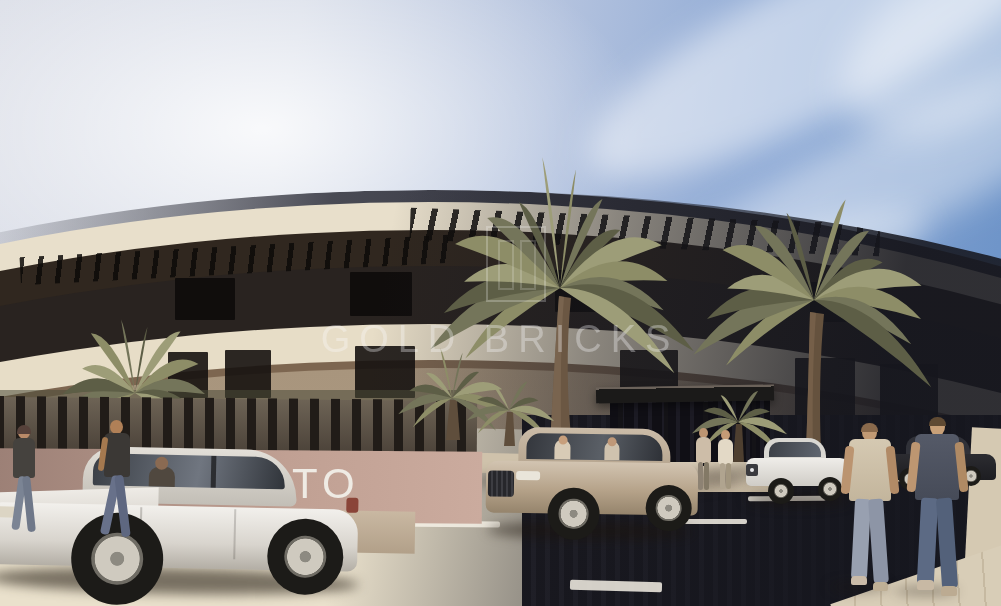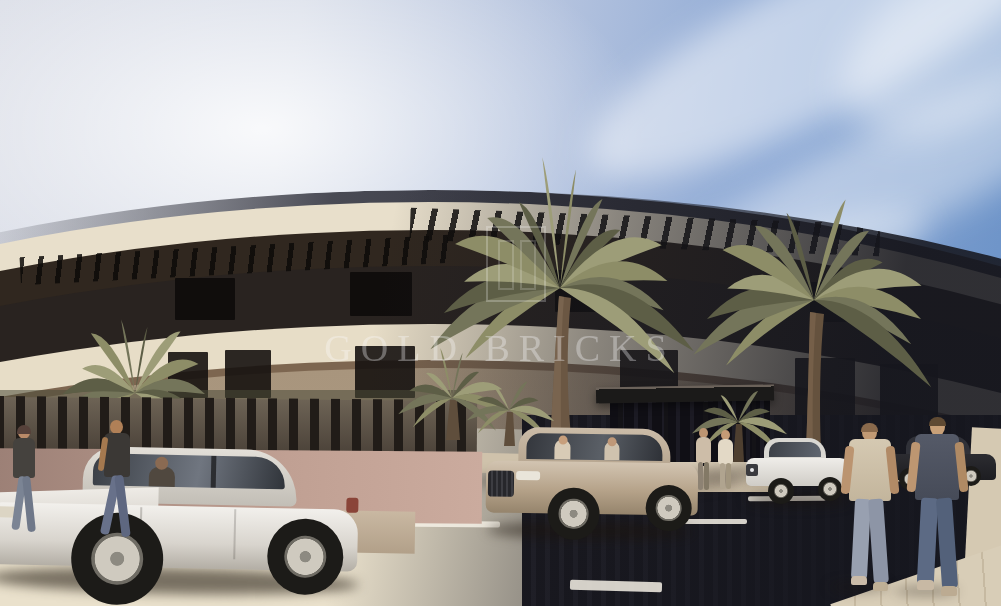--- a/index.html
+++ b/index.html
@@ -133,20 +133,22 @@
         <path d="M28,430 Q50.327096669873185,429.4863986054179 68.59472121795125,460.20126425449035 Q48.29736060897562,442.5716350958345 28,430 Z" fill="#8d8d67"></path>
       </g>
   </svg>
 
   <div class="a" style="left:-5px;top:399px;width:482px;height:56px;
     background:linear-gradient(to bottom,#6d6355,#4a4138);transform:rotate(.5deg);"></div>
   <div class="a" style="left:-5px;top:398px;width:482px;height:58px;
     background:repeating-linear-gradient(90deg,#211c18 0 9px, rgba(0,0,0,0) 9px 21px);transform:rotate(.5deg);"></div>
   <div class="a" style="left:-5px;top:450px;width:487px;height:72px;
     background:linear-gradient(to right,#9c8076,#c0a093 60%,#cbab9e);transform:rotate(.4deg);"></div>
+  <div class="a" style="left:292px;top:460px;
+    font-size:42px;font-weight:400;letter-spacing:5px;color:#f2efe9;opacity:.95;"><span>TO</span></div>
   <div class="a" style="left:-5px;top:508px;width:420px;height:42px;
     background:linear-gradient(to bottom,#c9b8a2,#b2a089);transform:rotate(1deg);"></div>
 
   <svg id="palms-front" class="a" style="left:0;top:0;" width="1001" height="606" viewBox="0 0 1001 606">
     <path d="M550,446 C553,390 556,335 559,296 L571,298 C566,345 567,400 572,446 Z" fill="#6b5743"></path>
     <path d="M550,446 C553,390 556,335 559,296 L564,297 C560,345 561,400 561,446 Z" fill="#7d6852" opacity=".8"></path>
     <path d="M806,452 C808,400 809,350 810,312 L824,314 C820,355 819,405 821,452 Z" fill="#65523e"></path>
     <path d="M806,452 C808,400 809,350 810,312 L816,313 C813,355 812,405 813,452 Z" fill="#79634c" opacity=".8"></path>
     <path d="M446,440 L450,400 L457,400 L460,440 Z" fill="#5f4e3c"></path>
     <path d="M504,446 L507,412 L513,412 L515,446 Z" fill="#5f4e3c"></path>
@@ -335,16 +337,16 @@
     <div class="shoe" style="left:7px;top:162px;width:17px;height:10px;background:#c8b9a4;"></div>
     <div class="shoe" style="left:31px;top:168px;width:16px;height:10px;background:#bcab92;"></div>
   </div>
 
   <div class="a" style="left:0;top:0;width:1001px;height:606px;pointer-events:none;">
     <div class="a" style="left:486px;top:226px;width:56px;height:72px;
       border:2px solid rgba(255,255,255,.24);">
       <div class="a" style="left:10px;top:12px;width:12px;height:46px;border:2px solid rgba(255,255,255,.18);"></div>
       <div class="a" style="left:32px;top:12px;width:12px;height:46px;border:2px solid rgba(255,255,255,.18);"></div>
     </div>
-    <div class="a" id="wm-text" style="left:250px;top:326px;width:500px;font-family:Liberation Serif, serif;">GOLD BRICKS</div>
+    <div class="a" id="wm-text" style="left:250px;top:318px;width:500px;">GOLD BRICKS</div>
   </div>
 
 </div>
 
 </body></html>

